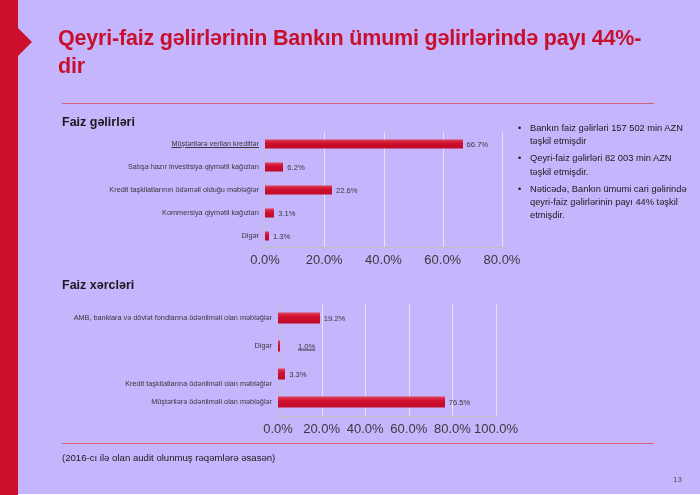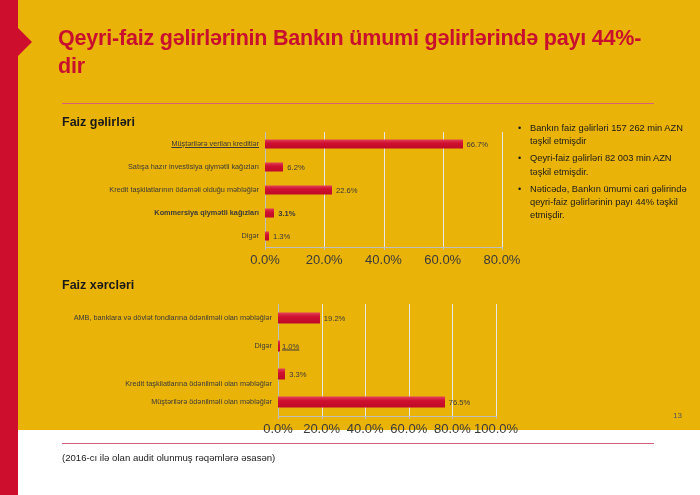--- a/index.html
+++ b/index.html
@@ -2,21 +2,21 @@
 <html><head>
 <meta charset="utf-8">
 <style>
   * { box-sizing: border-box; margin: 0; padding: 0; }
   html, body {
     width: 700px; height: 495px;
     background: #ffffff;
     font-family: "Liberation Sans", sans-serif;
     overflow: hidden;
   }
-  .slide { position: relative; width: 700px; height: 430px; background: #eab308; }
+  .slide { position: relative; width: 700px; height: 494px; background: #c4b5fd; }
 
   
   .accent-bar {
     position: absolute; left: 0; top: 0;
     width: 18px; height: 495px;
     background: #CE0E2D;
   }
   .accent-chevron {
     position: absolute; left: 18px; top: 28px;
     width: 0; height: 0;
@@ -161,21 +161,21 @@
             <div class="bar-value" style="left: 18.3675px;">6.2%</div>
           </div>
         </div>
         <div class="row" style="top: 48px; height: 23px;">
           <div class="cat-label" style="width: 205px;">Kredit taşkilatlarının ödəməli olduğu məbləğlər</div>
           <div class="barwrap">
             <div class="bar" style="width: 66.9525px;"></div>
             <div class="bar-value" style="left: 66.9525px;">22.6%</div>
           </div>
         </div>
-        <div class="row" style="top: 71px; height: 23px; font-weight: bold;">
+        <div class="row" style="top: 71px; height: 23px;">
           <div class="cat-label" style="width: 205px;">Kommersiya qiymətli kağızları</div>
           <div class="barwrap">
             <div class="bar" style="width: 9.18375px;"></div>
             <div class="bar-value" style="left: 9.18375px;">3.1%</div>
           </div>
         </div>
         <div class="row" style="top: 94px; height: 23px;">
           <div class="cat-label" style="width: 205px;">Digər</div>
           <div class="barwrap">
             <div class="bar" style="width: 3.85125px;"></div>
@@ -212,21 +212,21 @@
           <div class="cat-label" style="width: 230px;">AMB, banklara və dövlət fondlarına ödənilməli olan məbləğlər</div>
           <div class="barwrap">
             <div class="bar" style="width: 41.856px;"></div>
             <div class="bar-value" style="left: 41.856px;">19.2%</div>
           </div>
         </div>
         <div class="row" style="top: 30px; height: 28px;">
           <div class="cat-label" style="width: 230px;">Digər</div>
           <div class="barwrap">
             <div class="bar" style="width: 2.18px;"></div>
-            <div class="bar-value" style="left: 0; text-decoration: underline;">1.0%</div>
+            <div class="bar-value" style="left: 16px; text-decoration: underline;">1.0%</div>
           </div>
         </div>
         <div class="row" style="top: 58px; height: 28px; align-items: flex-end;">
           <div class="cat-label" style="width: 230px;">Kredit taşkilatlarına ödənilməli olan məbləğlər</div>
           <div class="barwrap">
             <div class="bar" style="width: 7.194px;"></div>
             <div class="bar-value" style="left: 7.194px;">3.3%</div>
           </div>
         </div>
         <div class="row" style="top: 86px; height: 28px; justify-content: center;">
@@ -235,21 +235,21 @@
             <div class="bar" style="width: 166.77px;"></div>
             <div class="bar-value" style="left: 166.77px;">76.5%</div>
           </div>
         </div>
       </div>
   </div>
 
   <div class="bullets">
     <div class="bullet">
       <span class="dot">•</span>
-      <span class="btext">Bankın faiz gəlirləri 157 262  min AZN təşkil etmişdir</span>
+      <span class="btext">Bankın faiz gəlirləri 157 502  min AZN təşkil etmişdir</span>
     </div>
     <div class="bullet">
       <span class="dot">•</span>
       <span class="btext">Qeyri-faiz gəlirləri  82 003 min AZN təşkil etmişdir.</span>
     </div>
     <div class="bullet">
       <span class="dot">•</span>
       <span class="btext">Nəticədə, Bankın ümumi cari gəlirində qeyri-faiz gəlirlərinin payı 44% təşkil etmişdir.</span>
     </div>
   </div>

